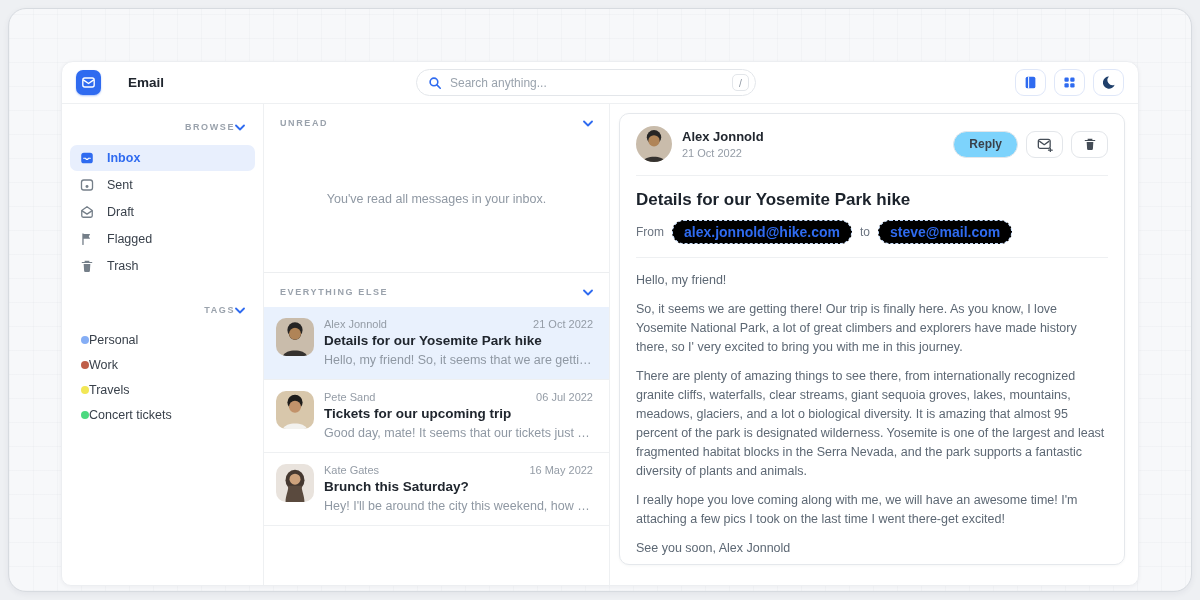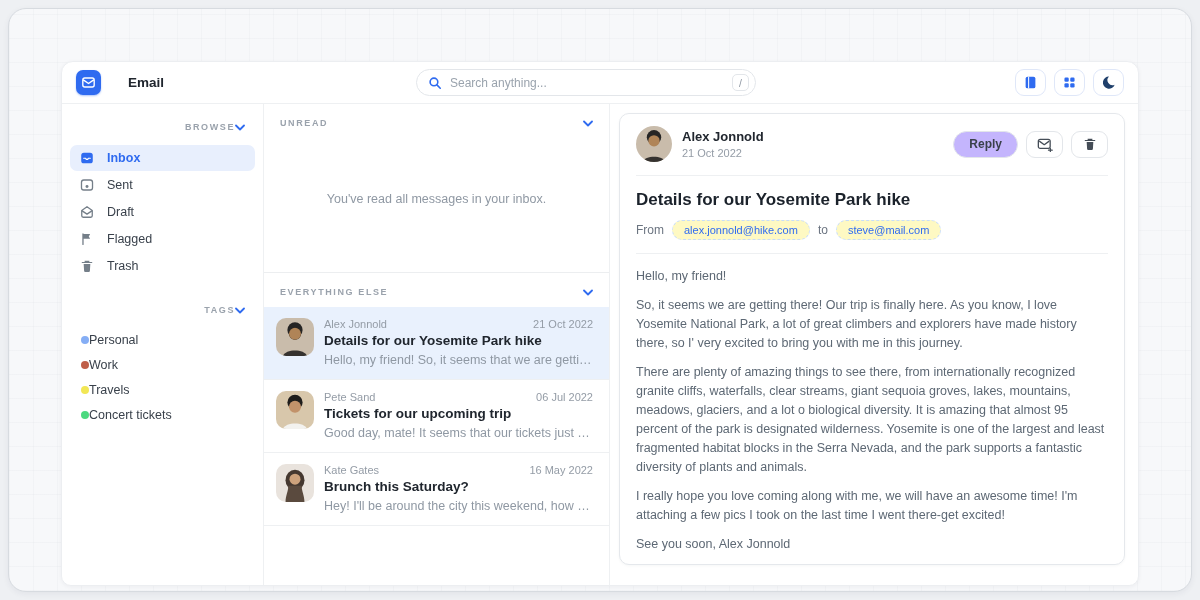--- a/index.html
+++ b/index.html
@@ -67,25 +67,25 @@
   .m-subject { font-size:13.5px; font-weight:700; color:#20262e; margin:3px 0 5px; }
   .m-preview { font-size:12.5px; color:#8f98a3; white-space:nowrap; overflow:hidden; text-overflow:ellipsis; }
 
   
   .detail-card { height:100%; border:1px solid #e5e8ec; border-radius:10px; background:#fff; padding:0 16px; box-shadow:0 1px 3px rgba(30,40,60,.04); overflow:hidden; }
   .d-header { display:flex; align-items:center; gap:10px; padding:12px 0 13px; border-bottom:1px solid #eef0f2; }
   .avatar-sm { width:36px; height:36px; border-radius:50%; overflow:hidden; flex-shrink:0; }
   .d-name { font-size:13px; font-weight:700; color:#20262e; }
   .d-date { font-size:11px; color:#949ca6; margin-top:3px; }
   .d-actions { margin-left:auto; display:flex; gap:8px; align-items:center; }
-  .btn-reply { height:27px; padding:0 15px; border:1px solid #e3e6ea; border-radius:14px; background:#c4b5fd; font-size:12px; font-weight:600; color:#39414b; font-family:"Liberation Sans",sans-serif; cursor:pointer; }
+  .btn-reply { height:27px; padding:0 15px; border:1px solid #e3e6ea; border-radius:14px; background:#7dd3fc; font-size:12px; font-weight:600; color:#39414b; font-family:"Liberation Sans",sans-serif; cursor:pointer; }
   .icon-btn2 { width:37px; height:27px; border:1px solid #e3e6ea; border-radius:9px; background:#fff; display:flex; align-items:center; justify-content:center; cursor:pointer; }
   .d-subject { font-size:17px; font-weight:700; color:#1b222b; margin:14px 0 10px; }
   .from-row { display:flex; align-items:center; gap:8px; font-size:12px; color:#6b7480; padding-bottom:13px; border-bottom:1px solid #eef0f2; }
-  .pill { padding:3px 11px; border:1px dashed #c7dcf9; border-radius:12px; background:#fef9c3; color:#2f6bf0; font-size:11px; font-weight:400; }
+  .pill { padding:3px 11px; border:1px dashed #c7dcf9; border-radius:12px; background:#000000; color:#2f6bf0; font-size:14px; font-weight:700; }
   .d-body { padding:3px 0 6px; border-bottom:1px solid #eef0f2; }
   .d-body p { font-size:12.5px; line-height:19px; color:#5d6874; margin:10px 0; }
 </style>
 </head>
 <body>
 
 <div class="window">
   <div class="app">
 
     <header class="topbar">

